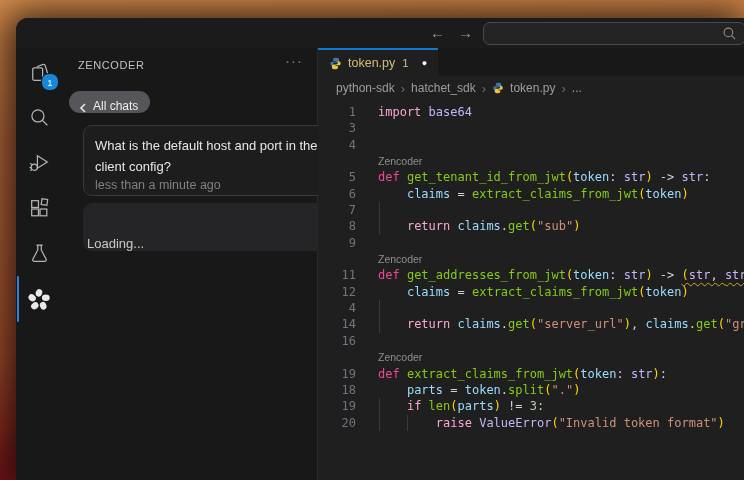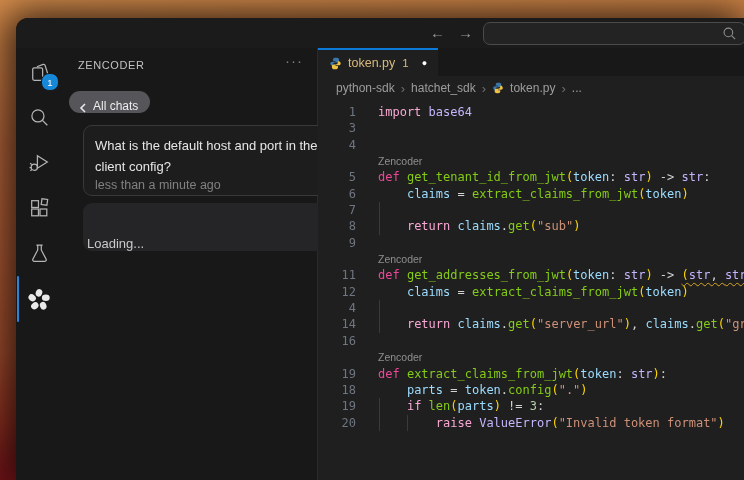--- a/index.html
+++ b/index.html
@@ -184,21 +184,21 @@
             <div class="crow"><span class="guide" style="left: 60.5px;"></span><span class="gut">8</span><span class="ltxt"><span class="tk-p">    </span><span class="tk-k">return</span><span class="tk-p"> </span><span class="tk-v">claims</span><span class="tk-p">.</span><span class="tk-f">get</span><span class="tk-b">(</span><span class="tk-s">"sub"</span><span class="tk-b">)</span></span></div>
             <div class="crow"><span class="gut">9</span><span class="ltxt"></span></div>
             <div class="lens">Zencoder</div>
             <div class="crow"><span class="gut">11</span><span class="ltxt"><span class="tk-d">def</span><span class="tk-p"> </span><span class="tk-f">get_addresses_from_jwt</span><span class="tk-b">(</span><span class="tk-v">token</span><span class="tk-p">: </span><span class="tk-t">str</span><span class="tk-b">)</span><span class="tk-p"> -&gt; </span><span class="tk-b sq">(</span><span class="tk-t sq">str</span><span class="tk-p sq">, </span><span class="tk-t sq">str</span></span></div>
             <div class="crow"><span class="gut">12</span><span class="ltxt"><span class="tk-p">    </span><span class="tk-v">claims</span><span class="tk-p"> = </span><span class="tk-f">extract_claims_from_jwt</span><span class="tk-b">(</span><span class="tk-v">token</span><span class="tk-b">)</span></span></div>
             <div class="crow"><span class="guide" style="left: 60.5px;"></span><span class="gut">4</span><span class="ltxt"></span></div>
             <div class="crow"><span class="guide" style="left: 60.5px;"></span><span class="gut">14</span><span class="ltxt"><span class="tk-p">    </span><span class="tk-k">return</span><span class="tk-p"> </span><span class="tk-v">claims</span><span class="tk-p">.</span><span class="tk-f">get</span><span class="tk-b">(</span><span class="tk-s">"server_url"</span><span class="tk-b">)</span><span class="tk-p">, </span><span class="tk-v">claims</span><span class="tk-p">.</span><span class="tk-f">get</span><span class="tk-b">(</span><span class="tk-s">"grpc</span></span></div>
             <div class="crow"><span class="gut">16</span><span class="ltxt"></span></div>
             <div class="lens">Zencoder</div>
             <div class="crow"><span class="gut">19</span><span class="ltxt"><span class="tk-d">def</span><span class="tk-p"> </span><span class="tk-f">extract_claims_from_jwt</span><span class="tk-b">(</span><span class="tk-v">token</span><span class="tk-p">: </span><span class="tk-t">str</span><span class="tk-b">)</span><span class="tk-p">:</span></span></div>
-            <div class="crow"><span class="gut">18</span><span class="ltxt"><span class="tk-p">    </span><span class="tk-v">parts</span><span class="tk-p"> = </span><span class="tk-v">token</span><span class="tk-p">.</span><span class="tk-f">config</span><span class="tk-b">(</span><span class="tk-s">"."</span><span class="tk-b">)</span></span></div>
+            <div class="crow"><span class="gut">18</span><span class="ltxt"><span class="tk-p">    </span><span class="tk-v">parts</span><span class="tk-p"> = </span><span class="tk-v">token</span><span class="tk-p">.</span><span class="tk-f">split</span><span class="tk-b">(</span><span class="tk-s">"."</span><span class="tk-b">)</span></span></div>
             <div class="crow"><span class="guide" style="left: 60.5px;"></span><span class="gut">19</span><span class="ltxt"><span class="tk-p">    </span><span class="tk-k">if</span><span class="tk-p"> </span><span class="tk-f">len</span><span class="tk-b">(</span><span class="tk-v">parts</span><span class="tk-b">)</span><span class="tk-p"> != </span><span class="tk-n">3</span><span class="tk-p">:</span></span></div>
             <div class="crow"><span class="guide" style="left: 60.5px;"></span><span class="guide" style="left: 89.4px;"></span><span class="gut">20</span><span class="ltxt"><span class="tk-p">        </span><span class="tk-k">raise</span><span class="tk-p"> </span><span class="tk-t">ValueError</span><span class="tk-b">(</span><span class="tk-s">"Invalid token format"</span><span class="tk-b">)</span></span></div>
           </div>
       </div>
 
     </div>
   </div>
 </div>
 
 </body></html>

